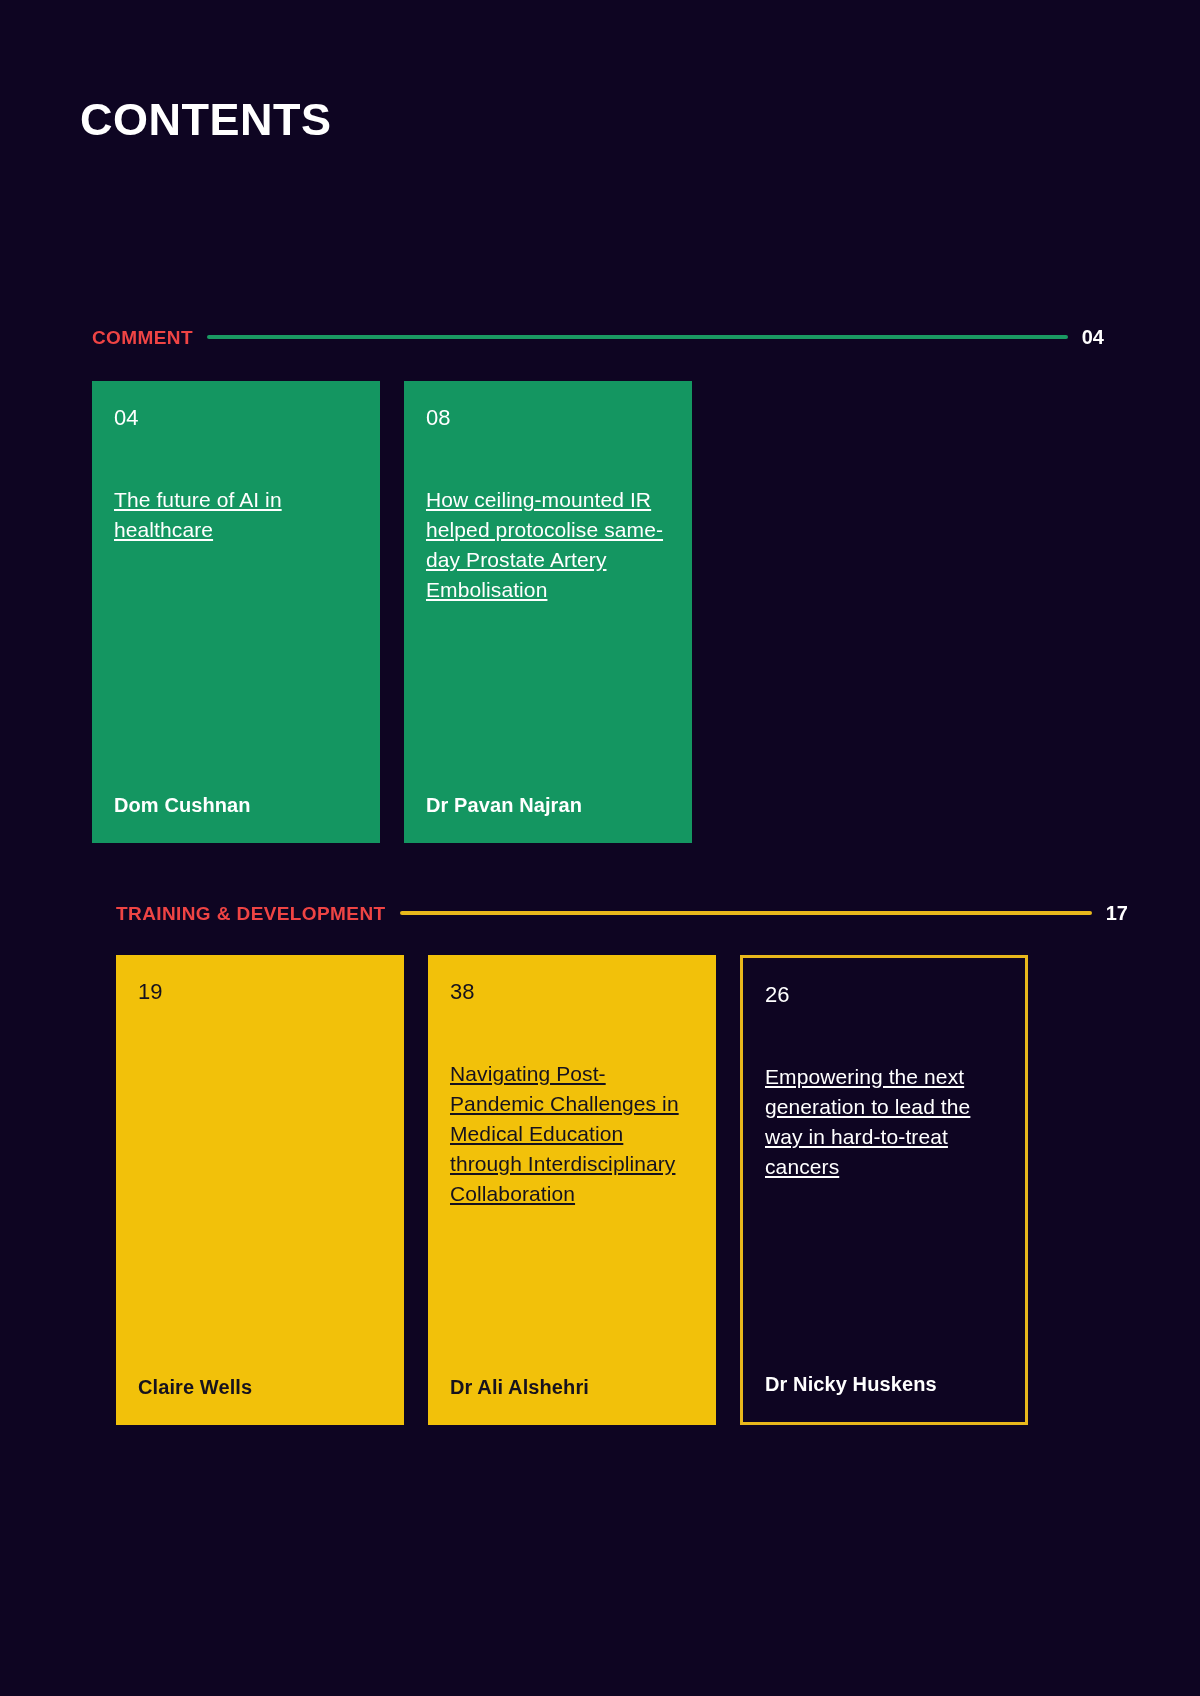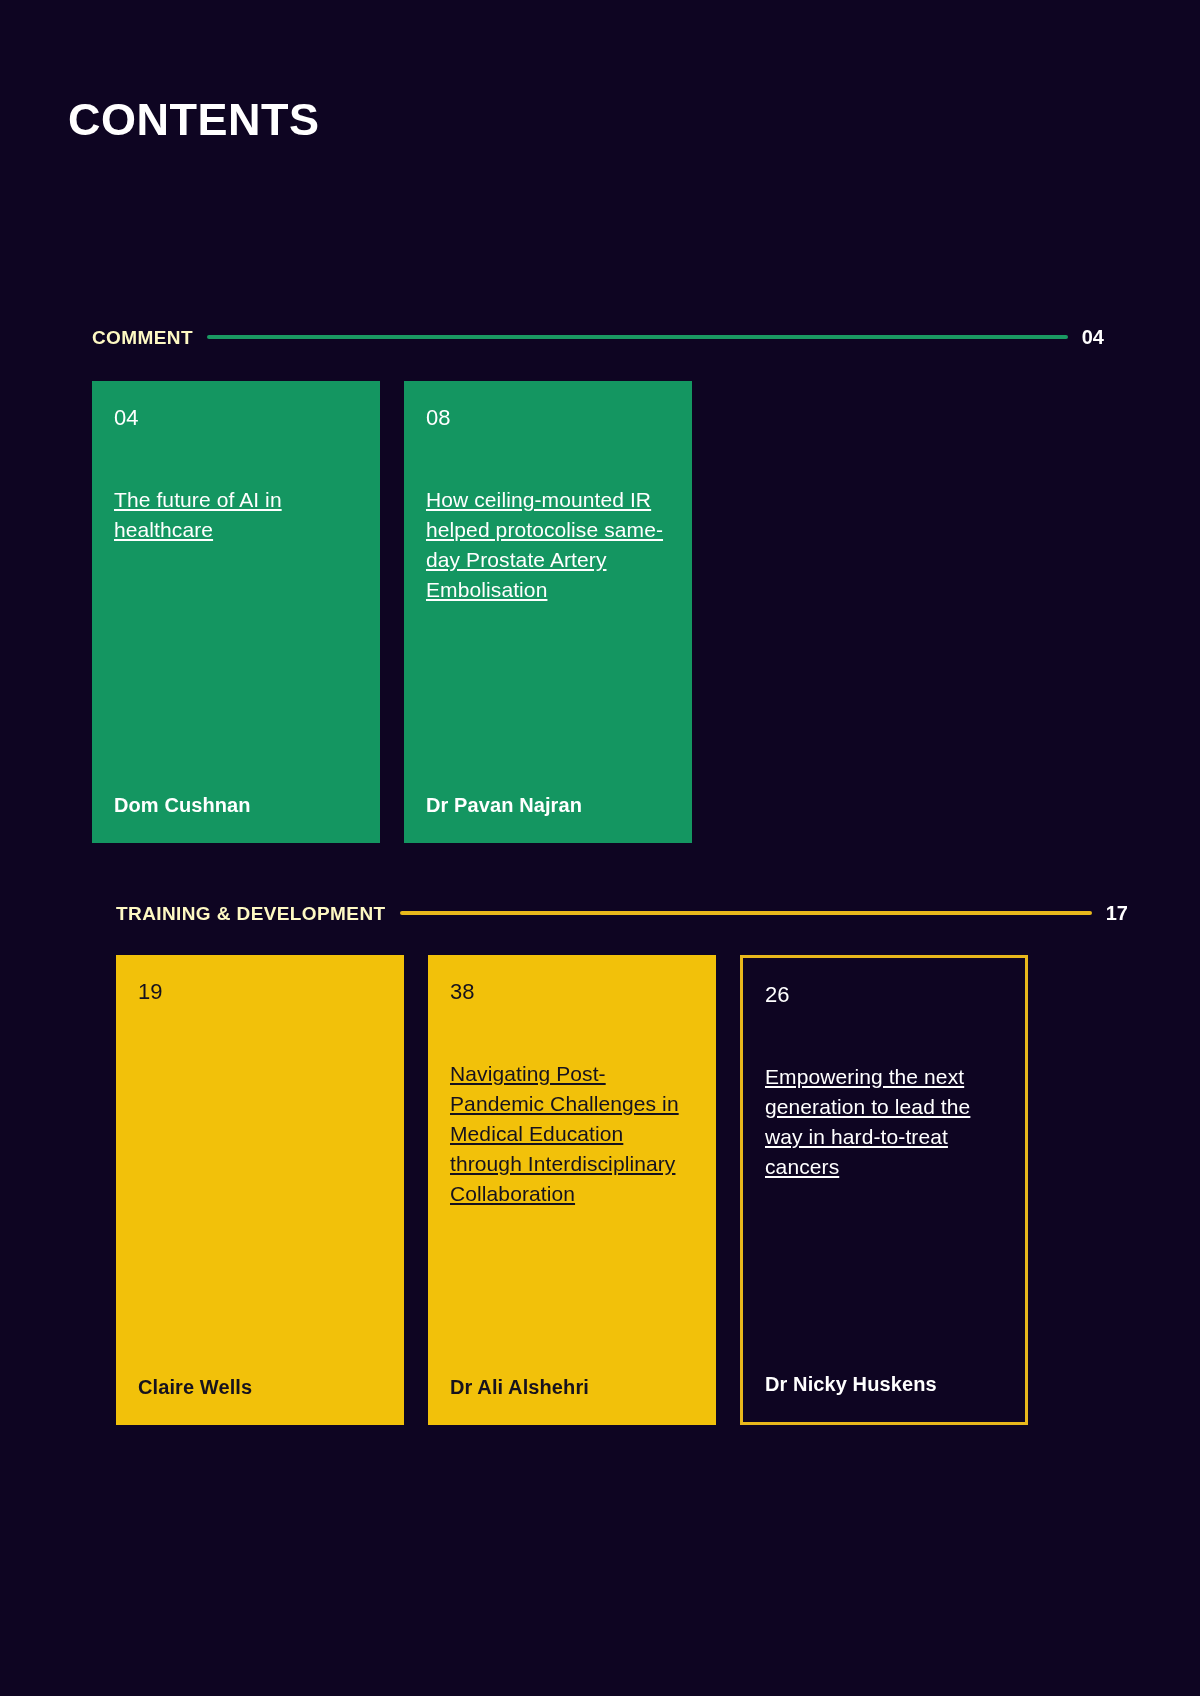--- a/index.html
+++ b/index.html
@@ -16,21 +16,21 @@
     position: relative;
     width: 1200px;
     height: 1696px;
     background: #0E0522;
     overflow: hidden;
   }
 
   
   .page-title {
     position: absolute;
-    left: 68px;
+    left: 80px;
     top: 97px;
     font-size: 45px;
     font-weight: 700;
     letter-spacing: 0.5px;
     color: #FFFFFF;
     line-height: 1;
   }
 
   
   .section-header {
@@ -39,21 +39,21 @@
     width: 1012px;
     display: flex;
     align-items: center;
     gap: 14px;
   }
 
   .section-label {
     font-size: 19px;
     font-weight: 600;
     letter-spacing: 0.4px;
-    color: #fef9c3;
+    color: #ef4444;
     white-space: nowrap;
     line-height: 1;
   }
 
   .section-rule {
     flex: 1 1 auto;
     height: 4px;
     border-radius: 2px;
   }
 

